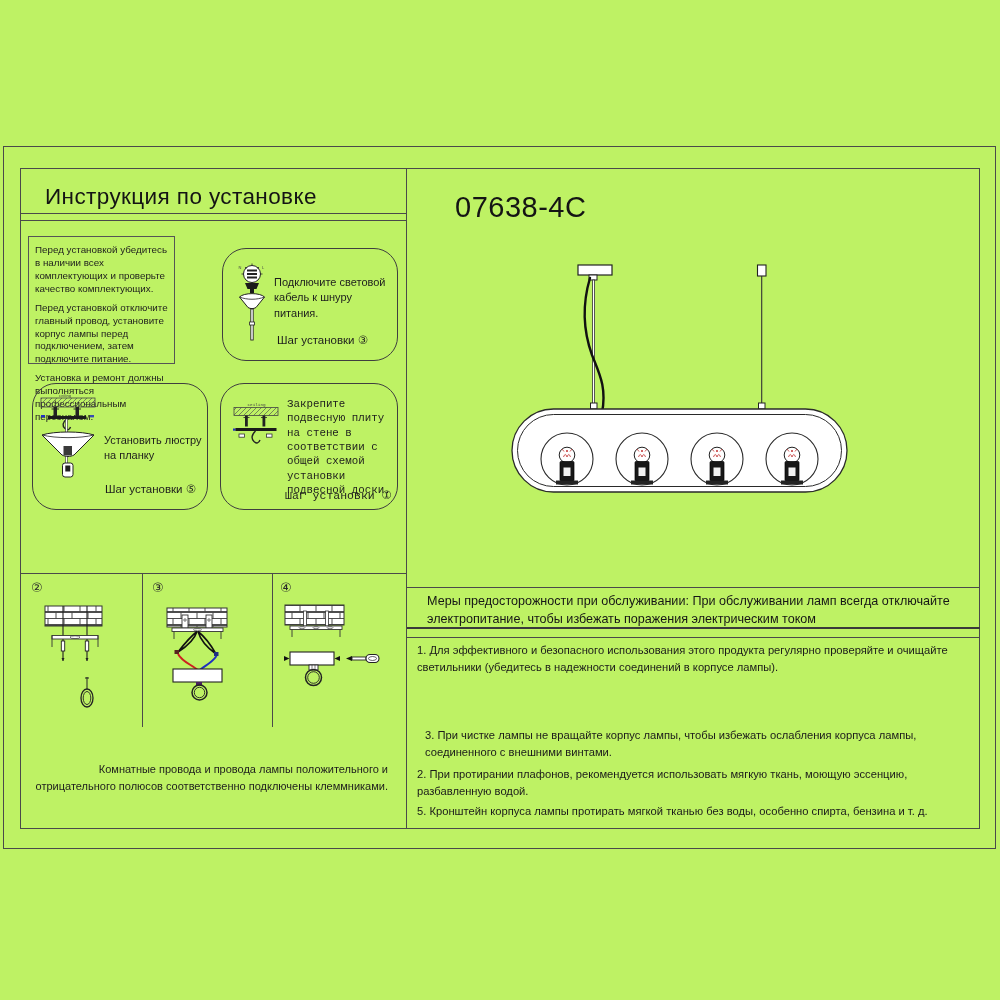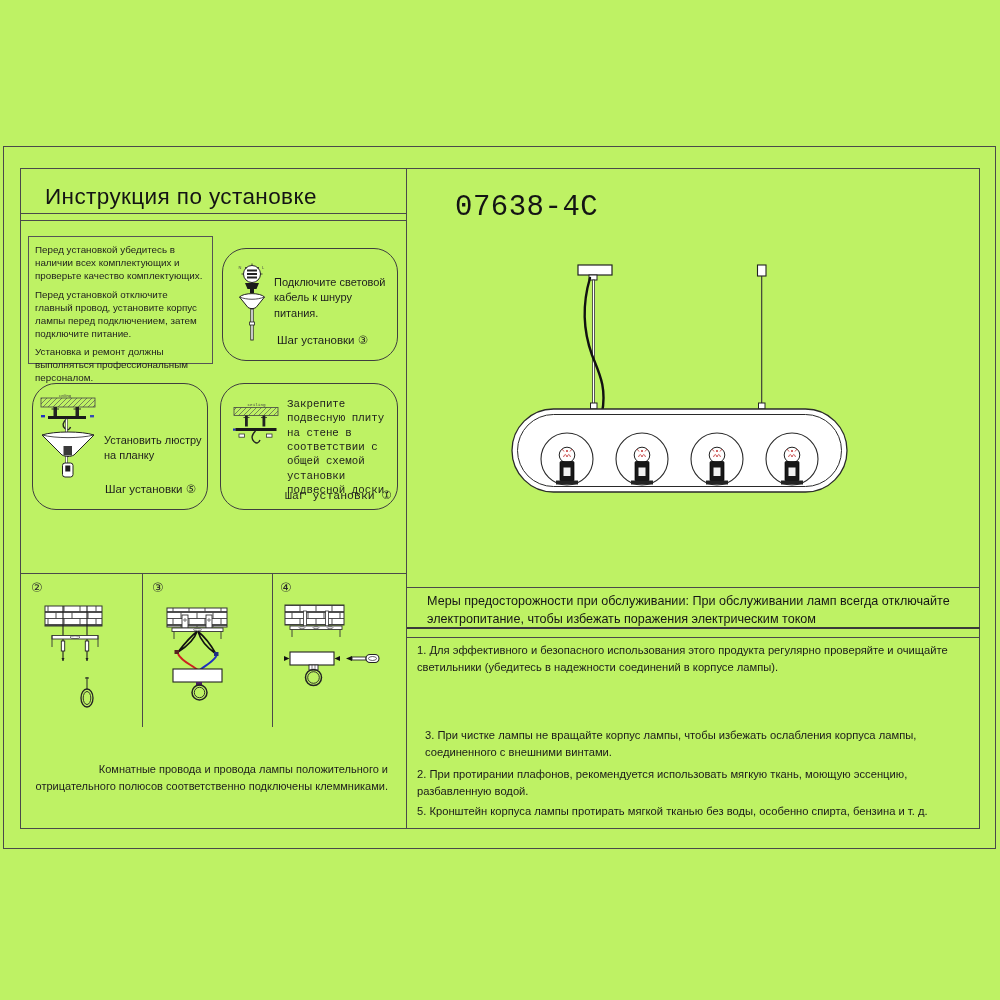--- a/index.html
+++ b/index.html
@@ -3,21 +3,21 @@
 <meta charset="utf-8">
 <style>
   html,body{margin:0;padding:0;background:#ffffff;}
   .page{position:relative;width:1000px;height:1000px;background:#bef264;
         font-family:"Liberation Sans","DejaVu Sans",sans-serif;color:#1d1d1d;overflow:hidden;}
   .abs{position:absolute;box-sizing:border-box;}
   .frame{border:1.4px solid #4a4a4a;}
   .hline{border-top:1.2px solid #4a4a4a;height:0;}
   .vline{border-left:1.3px solid #4a4a4a;width:0;}
   .page-title{font-size:22.5px;letter-spacing:.4px;color:#141414;}
-  .model{font-size:29px;color:#141414;letter-spacing:.5px;font-family:Liberation Mono, monospace;}
+  .model{font-size:29px;color:#141414;letter-spacing:.5px;}
   .box-plain{border:1.1px solid #555;}
   .box-round{border:1.3px solid #3f3f3f;border-radius:24px;}
   .prep{font-size:9.8px;line-height:1.32;padding:7px 5px 0 6px;}
   .prep p{margin:0 0 6px 0;}
   .step-text{font-size:11px;line-height:1.4;}
   .step-label{font-size:11.5px;}
   .panel-num{font-size:13px;color:#2a2a2a;}
   .note{font-size:11px;line-height:1.55;text-align:right;}
   .safety-header{font-size:12.6px;line-height:1.45;color:#161616;margin-left:11px;}
   .sep-thick{border-top:2.6px solid #3a3a3a;height:0;}
@@ -30,21 +30,21 @@
 <div class="page">
 
   <div class="abs frame" style="left:3px;top:146px;width:993px;height:703px;"></div>
   <div class="abs frame" style="left:20px;top:168px;width:960px;height:661px;"></div>
   <div class="abs vline" style="left:406px;top:168px;height:661px;"></div>
 
   <div class="abs page-title" style="left:45px;top:184px;">Инструкция по установке</div>
   <div class="abs hline" style="left:21px;top:213px;width:385px;"></div>
   <div class="abs hline" style="left:21px;top:220px;width:385px;"></div>
 
-  <div class="abs box-plain prep" style="left:28px;top:236px;width:185px;height:128px;">
+  <div class="abs box-plain prep" style="left:28px;top:236px;width:147px;height:128px;">
     <p>Перед установкой убедитесь в наличии всех комплектующих и проверьте качество комплектующих.</p>
     <p>Перед установкой отключите главный провод, установите корпус лампы перед подключением, затем подключите питание.</p>
     <p>Установка и ремонт должны выполняться профессиональным персоналом.</p>
   </div>
 
   <div class="abs box-round" style="left:222px;top:248px;width:176px;height:113px;">
     <svg class="abs" style="left:15px;top:13px;" width="28" height="82" viewBox="0 0 28 82">
       <circle cx="14" cy="12" r="8.5" fill="#fff" stroke="#222" stroke-width="1"></circle>
       <rect x="9" y="7.5" width="10" height="2" fill="#222"></rect>
       <rect x="9" y="11" width="10" height="2" fill="#222"></rect>

